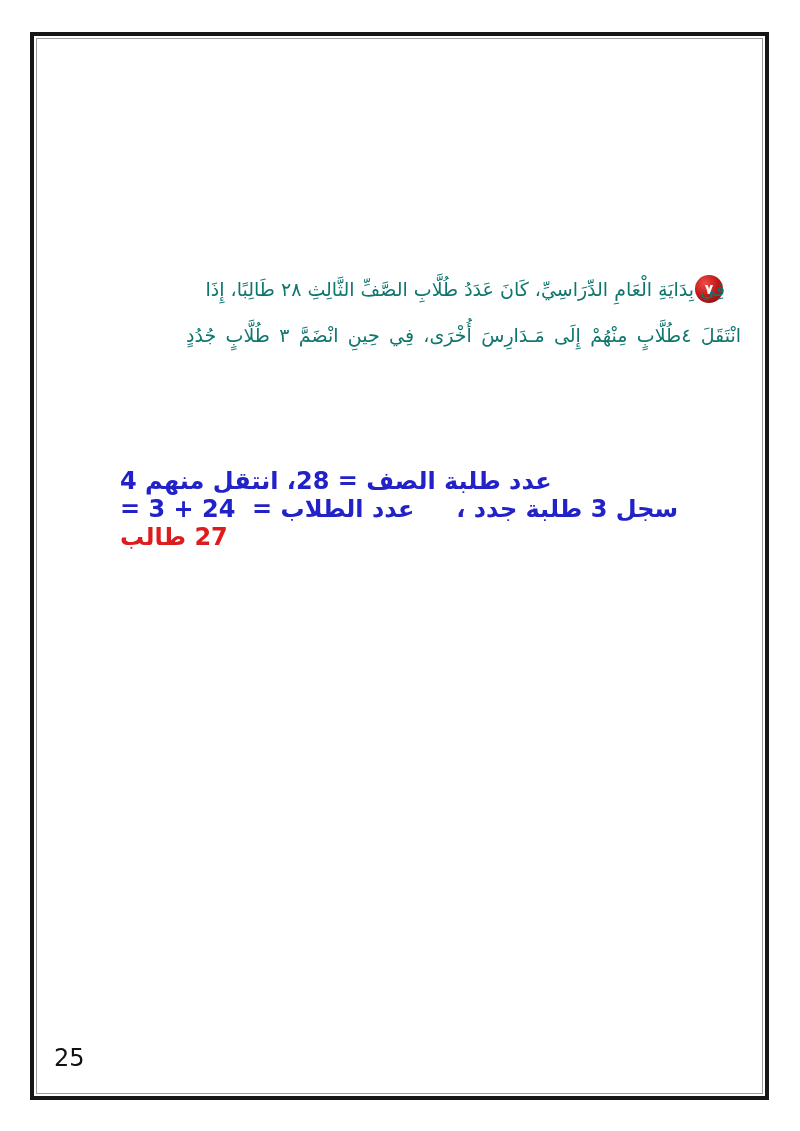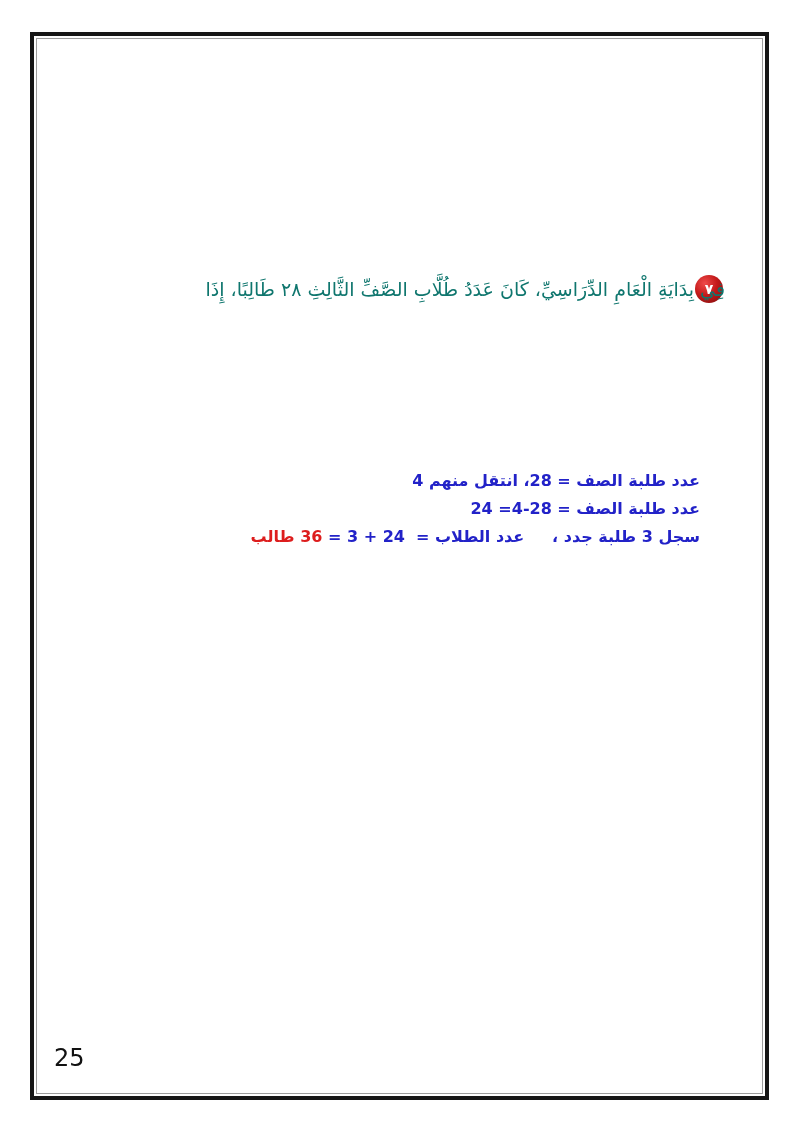--- a/index.html
+++ b/index.html
@@ -70,22 +70,22 @@
     text-align: right;
     padding-right: 46px;
   }
   
   .solution {
     position: absolute;
     top: 467px;
     right: 100px;
     width: 580px;
     direction: rtl;
-    text-align: right;
-    font-size: 16px;
+    text-align: left;
+    font-size: 24px;
     font-weight: bold;
     line-height: 28px;
   }
   .sol-blue { color: #2222c8; }
   .sol-red  { color: #dd1d1d; }
   
   .page-number {
     position: absolute;
     left: 54px;
     top: 1044px;
@@ -100,23 +100,23 @@
 <div class="page-frame">
   <div class="page-frame-inner"></div>
 </div>
 
 <div class="q-marker">
   <span>٧</span>
 </div>
 
 <div class="question">
   <div class="q-line-1">فِي بِدَايَةِ الْعَامِ الدِّرَاسِيِّ، كَانَ عَدَدُ طُلَّابِ الصَّفِّ الثَّالِثِ ٢٨ طَالِبًا، إِذَا</div>
+  <div class="q-line-2">انْتَقَلَ ٤طُلَّابٍ مِنْهُمْ إِلَى مَـدَارِسَ أُخْرَى، فِي حِينِ انْضَمَّ ٣ طُلَّابٍ جُدُدٍ</div>
 </div>
 
 <div class="solution">
   <div class="sol-blue">عدد طلبة الصف = 28، انتقل منهم 4</div>
-  <div class="sol-blue">عدد طلبة الصف = 28-4= 24</div>
   <div>
-    <span class="sol-blue">سجل 3 طلبة جدد ،&nbsp;&nbsp;&nbsp;&nbsp; عدد الطلاب =&nbsp; 24 + 3 = </span><span class="sol-red">36 طالب</span>
+    <span class="sol-blue">سجل 3 طلبة جدد ،&nbsp;&nbsp;&nbsp;&nbsp; عدد الطلاب =&nbsp; 24 + 3 = </span><span class="sol-red">27 طالب</span>
   </div>
 </div>
 
 <div class="page-number">25</div>
 
 </body></html>

